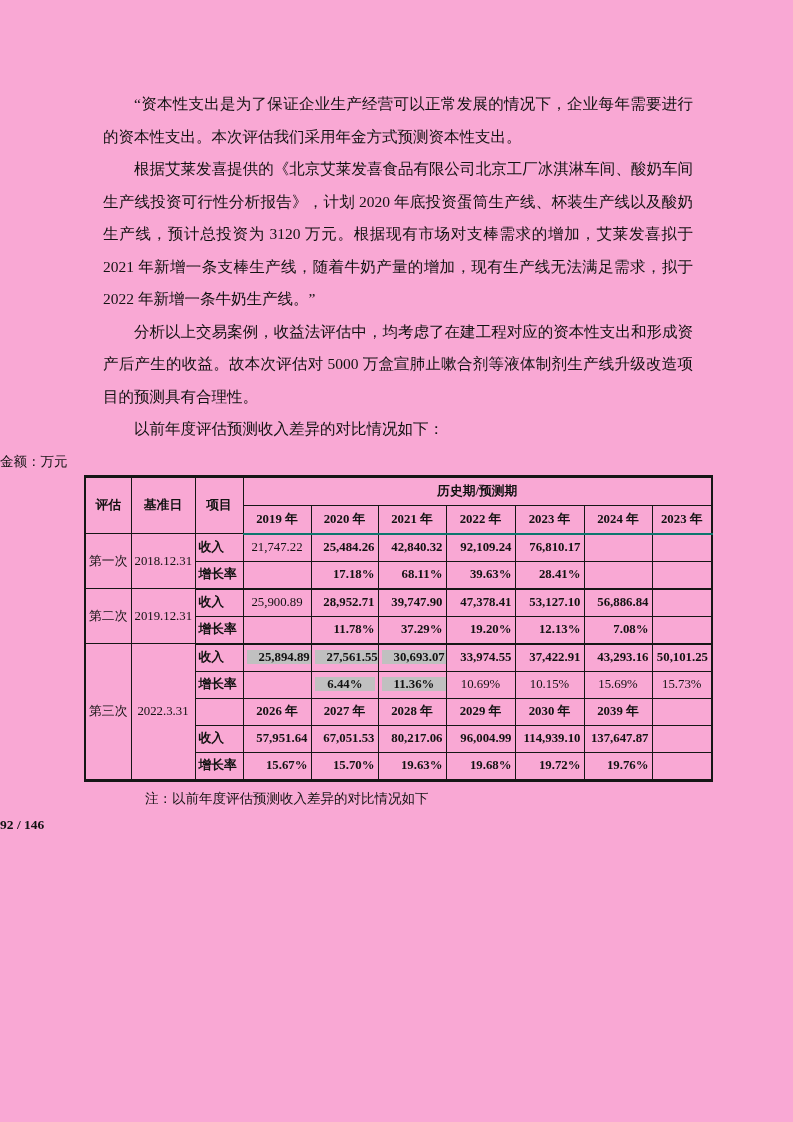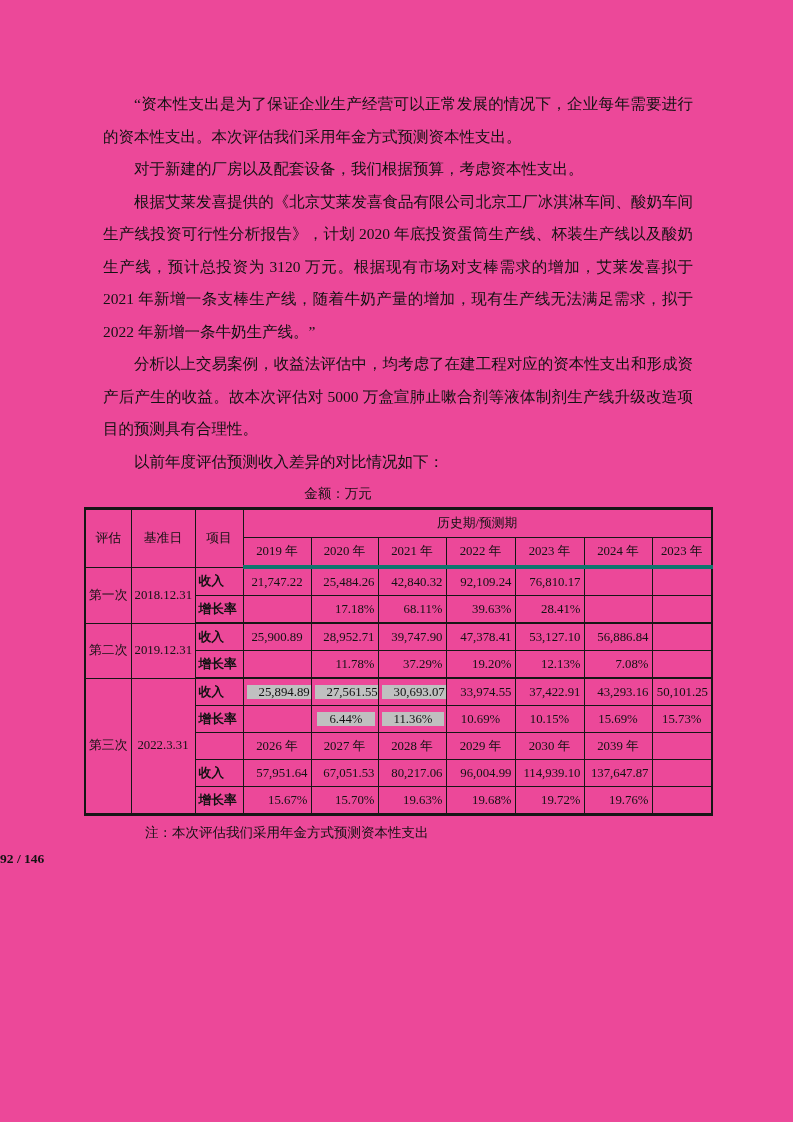--- a/index.html
+++ b/index.html
@@ -1,37 +1,37 @@
 <!DOCTYPE html>
 <html><head>
 <meta charset="utf-8">
 <style>
   html,body{margin:0;padding:0;background:#ffffff;}
   .page{
     position:relative;
     width:793px;height:1122px;
-    background:#ec4899;
+    background:#f9a8d4;
     outline:1px solid #d9d9d9;
     overflow:hidden;
     font-family:"Liberation Serif","DejaVu Serif",serif;
     color:#121212;
     box-sizing:border-box;
     padding-top:88px;
   }
   .body-text{margin:0 100px 0 103px;}
   .para{
     margin:0;
     font-size:15.5px;
     line-height:32.5px;
     text-align:justify;
     text-indent:2em;
   }
   .unit-label{
     margin:7px 117px 4px 0;
-    text-align:center;
+    text-align:left;
     font-size:13.5px;
   }
   table.cmp{
     table-layout:fixed;
     border-collapse:collapse;
     margin-left:84px;
     width:627px;
     font-size:12.8px;
     border:2px solid #161616;
     border-top-width:3px;
@@ -39,26 +39,26 @@
   }
   table.cmp td{
     border:1px solid #161616;
     padding:1px 3px;
     height:24px;
     white-space:nowrap;
     overflow:hidden;
     vertical-align:middle;
   }
   table.cmp tr:nth-child(1) td, table.cmp tr:nth-child(2) td{height:25px;}
-  tr.hdr-end td{border-bottom:4px solid #0f766e;}
+  tr.hdr-end td{border-bottom:2px solid #0f766e;}
   tr.grp-end td{border-bottom:2px solid #161616;}
   td.ac{text-align:center;}
-  td.ar{text-align:right;}
+  td.ar{text-align:right;font-weight:bold;}
   td.al{text-align:left;font-weight:bold;}
-  td.bd{font-weight:normal;}
+  td.bd{font-weight:bold;}
   .hl{background:#c0c0c0;padding:0 12px;}
   .note{
     margin:7px 0 0 145px;
     font-size:13.5px;
     line-height:20px;
   }
   .after-table{margin-top:7px;}
   .page-footer{
     margin:8px 93px 0 0;
     text-align:left;
@@ -66,21 +66,20 @@
     font-weight:bold;
   }
 </style>
 </head>
 <body>
 
 <div class="page">
 
   <div class="body-text">
     <p class="para">“资本性支出是为了保证企业生产经营可以正常发展的情况下，企业每年需要进行的资本性支出。本次评估我们采用年金方式预测资本性支出。</p>
-    <p class="para">对于新建的厂房以及配套设备，我们根据预算，考虑资本性支出。</p>
     <p class="para">根据艾莱发喜提供的《北京艾莱发喜食品有限公司北京工厂冰淇淋车间、酸奶车间生产线投资可行性分析报告》，计划 2020 年底投资蛋筒生产线、杯装生产线以及酸奶生产线，预计总投资为 3120 万元。根据现有市场对支棒需求的增加，艾莱发喜拟于 2021 年新增一条支棒生产线，随着牛奶产量的增加，现有生产线无法满足需求，拟于 2022 年新增一条牛奶生产线。”</p>
     <p class="para">分析以上交易案例，收益法评估中，均考虑了在建工程对应的资本性支出和形成资产后产生的收益。故本次评估对 5000 万盒宣肺止嗽合剂等液体制剂生产线升级改造项目的预测具有合理性。</p>
     <p class="para">以前年度评估预测收入差异的对比情况如下：</p>
   </div>
 
   <div class="unit-label">金额：万元</div>
 
   <table class="cmp">
     <colgroup>
       <col style="width:46px">
@@ -202,18 +201,18 @@
           <td class="ar">15.70%</td>
           <td class="ar">19.63%</td>
           <td class="ar">19.68%</td>
           <td class="ar">19.72%</td>
           <td class="ar">19.76%</td>
           <td class="ac"></td>
         </tr>
       </tbody>
   </table>
 
-  <div class="note">注：本次评估我们采用年金方式预测资本性支出</div>
+  <div class="note">注：以前年度评估预测收入差异的对比情况如下</div>
 
 
   <div class="page-footer">92 / 146</div>
 
 </div>
 
 </body></html>

